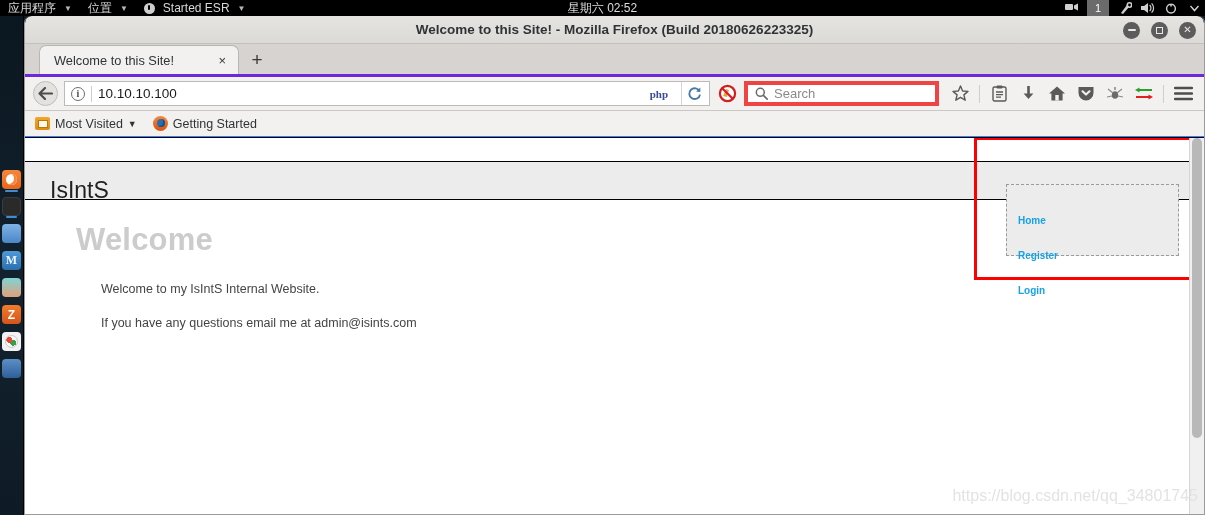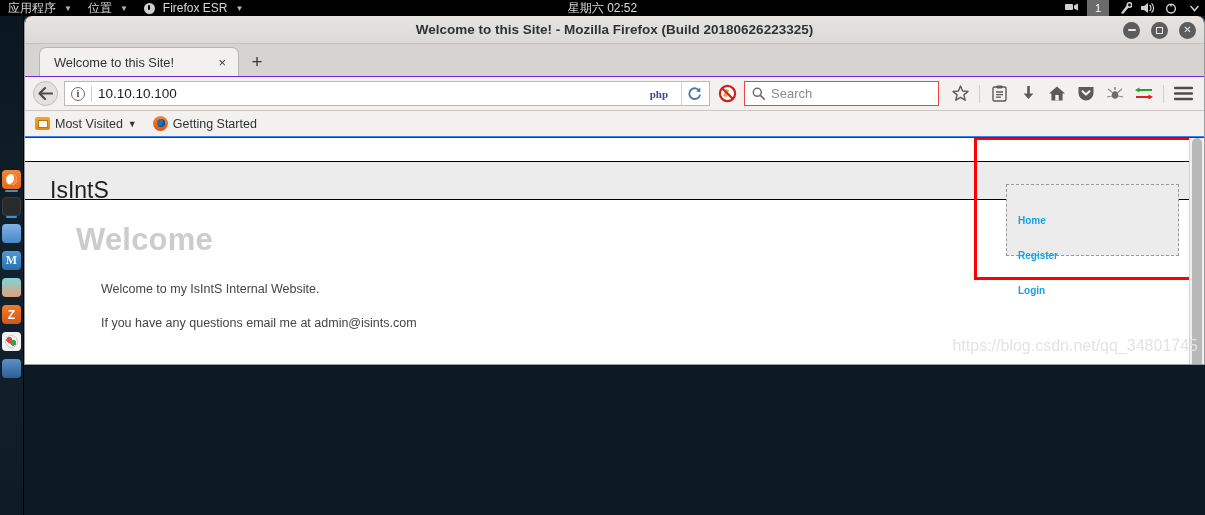--- a/index.html
+++ b/index.html
@@ -69,22 +69,22 @@
   .d-palette { background: #f2f2f2; }
   .d-palette span{ display:block; width:13px;height:13px;border-radius:50%;
     background: radial-gradient(circle at 30% 35%, #e34a3a 0 3px, transparent 3px),
                 radial-gradient(circle at 66% 60%, #37a04a 0 3px, transparent 3px),
                 #f7f7f7;
     border:1px solid #c9c9c9;}
   .d-blue2 { background: linear-gradient(180deg,#5d8fc7,#2f5f98); }
 
   
   #ffwin {
-    position: absolute; left: 24px; top: 16px; width: 1181px; height: 349px;
-    background: #7f1d1d;
+    position: absolute; left: 24px; top: 16px; width: 1181px; height: 499px;
+    background: #000000;
     border: 1px solid #9b9b9b; border-top: none;
     border-top-left-radius: 7px; border-top-right-radius: 7px;
     overflow: hidden;
   }
   #titlebar {
     height: 28px; width: 100%;
     background: linear-gradient(180deg,#e6e4e1,#dcdad7);
     border-bottom: 1px solid #c3c1be;
     border-top-left-radius: 7px; border-top-right-radius: 7px;
     display: flex; align-items: center; justify-content: center;
@@ -97,21 +97,21 @@
     background: #5c5c5c; color: #e9e9e9;
     display:flex; align-items:center; justify-content:center;
     font-size: 10px; line-height: 1;
   }
   .wbtn .bar { width: 8px; height: 2px; background: #e9e9e9; border-radius:1px; }
   .wbtn .sq { width: 7px; height: 7px; border: 1.5px solid #e9e9e9; }
 
   #tabstrip {
     height: 33px; background: #d6d3d0;
     display: flex; align-items: flex-end; padding-left: 14px;
-    border-bottom: 1px solid #6d28d9;
+    border-bottom: 3px solid #6d28d9;
   }
   .tab {
     height: 29px; min-width: 200px; padding: 0 8px 0 14px;
     background: #f3f1ef;
     border: 1px solid #b8b5b2; border-bottom: none;
     border-top-left-radius: 7px; border-top-right-radius: 7px;
     display: flex; align-items: center; gap: 10px;
     font-size: 12.8px; color: #2e3436;
   }
   .tab .tab-label { flex: 1; white-space: nowrap; overflow: hidden; text-overflow: ellipsis; }
@@ -150,21 +150,21 @@
   #php-badge {
     font-size: 11px; font-weight: bold; color: #3a4b9c;
     font-family: "Liberation Serif", serif; padding: 0 7px; flex:none;
   }
   #reload {
     width: 26px; height: 23px; border-left: 1px solid #d8d5d2;
     display:flex; align-items:center; justify-content:center; color:#4878a8; flex:none;
   }
   #noscript { width: 22px; height: 22px; flex:none; display:flex; align-items:center; justify-content:center; }
   #searchbox {
-    width: 195px; height: 25px; background: #fff; border: 1px solid #ef4444;
+    width: 195px; height: 25px; background: #fff; border: 4px solid #ef4444;
     display: flex; align-items: center; gap: 6px; padding: 0 7px; flex:none;
   }
   #searchbox .s-label { font-size: 13px; color: #8a8a8a; }
   #toolicons { display: flex; align-items: center; gap: 3px; flex:none; margin-left: 2px;}
   .tb { width: 26px; height: 26px; display:flex; align-items:center; justify-content:center; color:#5a5a5a; }
   .tb-sep { width: 1px; height: 18px; background: #d0cdca; margin: 0 3px; }
 
   #bookmarks {
     height: 26px; background: #f3f1ef; border-bottom: 1px solid #3b82f6;
     display: flex; align-items: center; padding: 0 10px; gap: 16px;
@@ -241,21 +241,21 @@
     <div class="panel-item">
       <span>应用程序</span>
       <span class="caret">▼</span>
     </div>
     <div class="panel-item">
       <span>位置</span>
       <span class="caret">▼</span>
     </div>
     <div class="panel-item">
       <span class="ff-dot"></span>
-      <span>Firefox ESR</span>
+      <span>Started ESR</span>
       <span class="caret">▼</span>
     </div>
     <div id="panel-clock">星期六 02:52</div>
     <div id="panel-right">
       <span class="tray-ico">
         <svg width="13" height="11" viewBox="0 0 13 11">
             <rect x="0" y="1" width="8" height="6" rx="1" fill="#cfcfcf"></rect>
             <path d="M9 2.5 L13 0.5 L13 7.5 L9 5.5 Z" fill="#cfcfcf"></path>
           </svg>
       </span>

